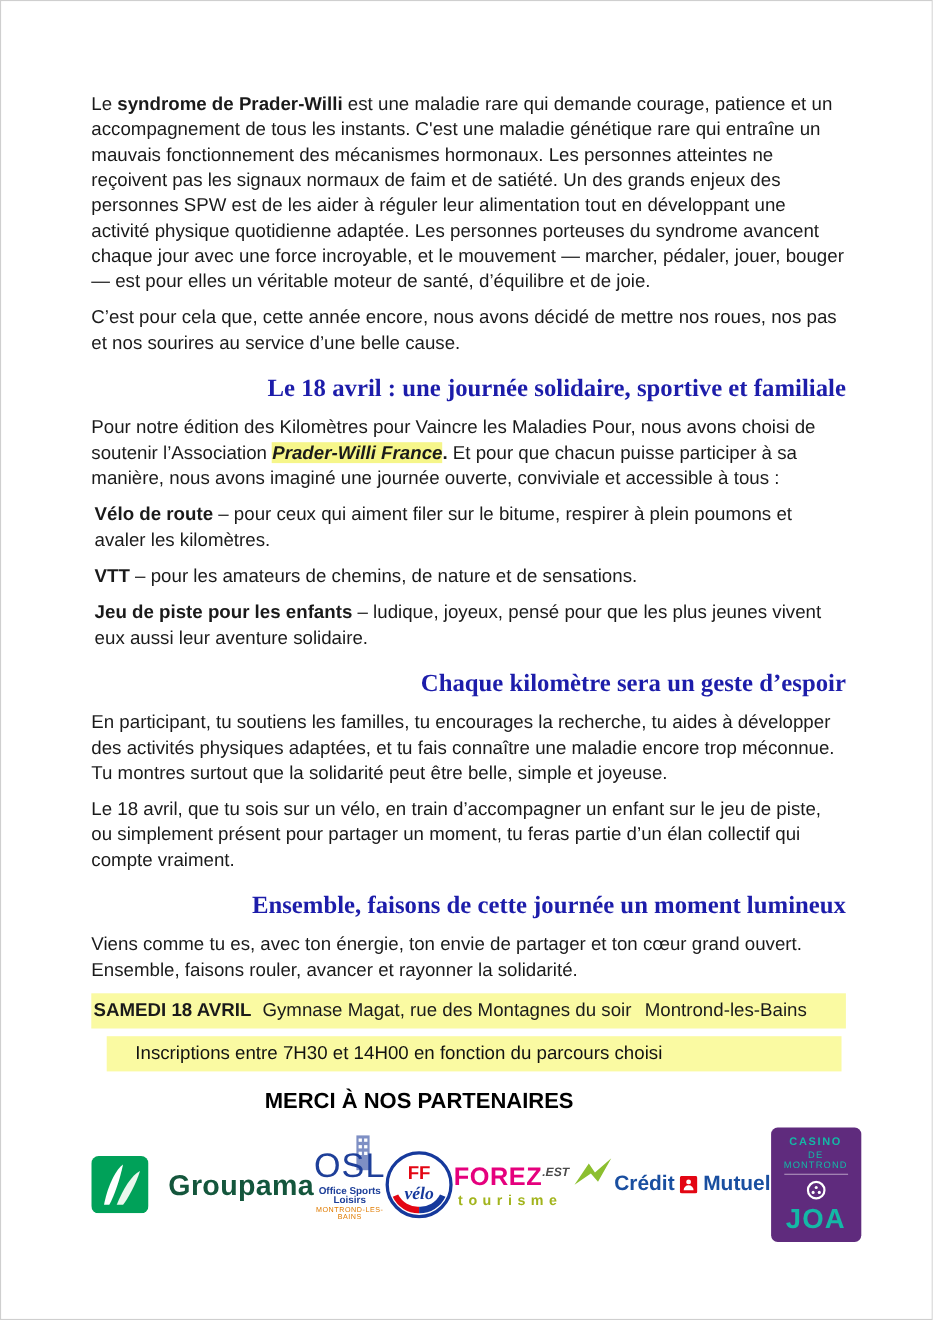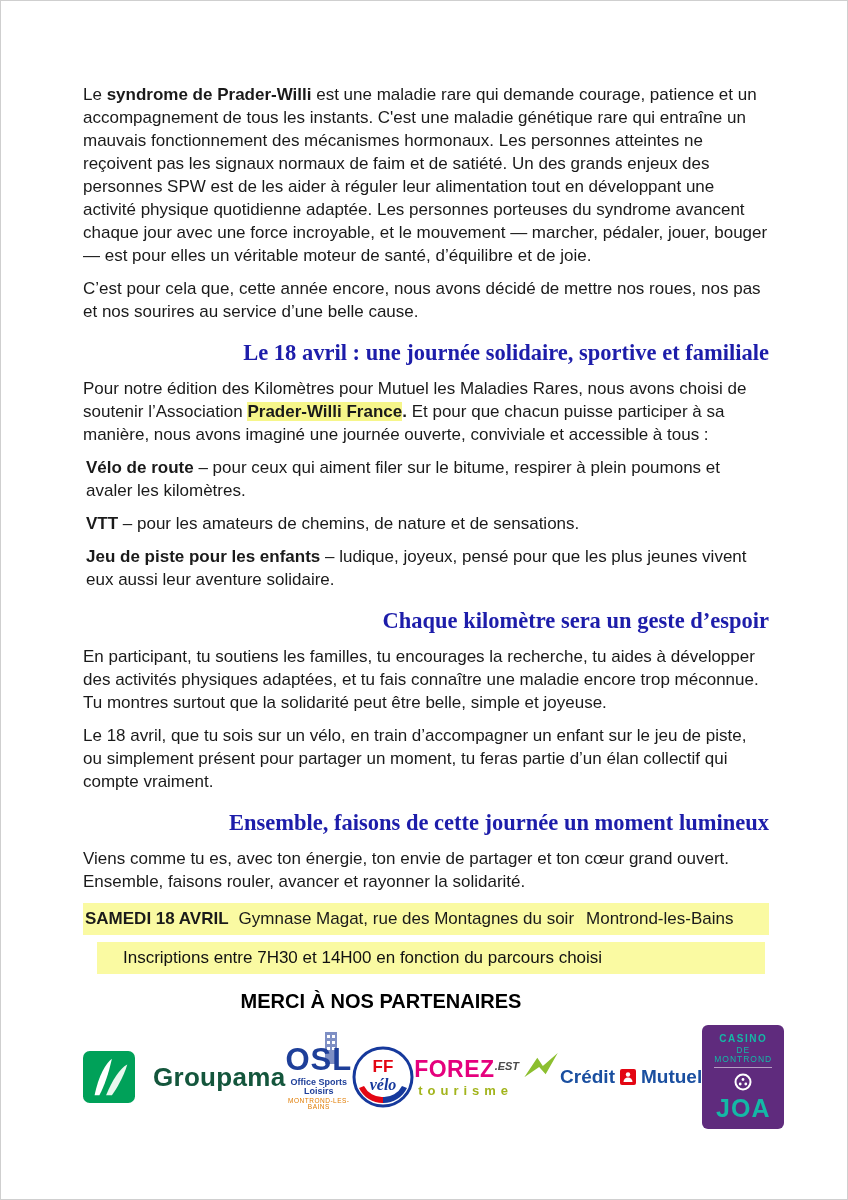--- a/index.html
+++ b/index.html
@@ -2,36 +2,36 @@
 <html><head>
 <meta charset="utf-8">
 <style>
   html,body{margin:0;padding:0;background:#ffffff;}
   .page{position:relative;width:848px;height:1200px;background:#ffffff;border:1px solid #cfcfcf;box-sizing:border-box;overflow:hidden;}
   .content{height:100%;box-sizing:border-box;padding:82px 78px 0 82px;font-family:"Liberation Sans",sans-serif;color:#1a1a1a;}
   .par{font-size:17px;line-height:23px;margin:0 0 10px 0;}
   .par strong{font-weight:bold;}
   .bullet{padding-left:3px;}
   .heading{font-family:"Liberation Serif",serif;font-size:22.5px;line-height:28px;font-weight:bold;color:#1d1daa;margin:16px 0 10px 2px;text-align:right;}
-  .hl-name{background:#f6f68a;}
+  .hl-name{background:#f6f68a;font-style:italic;}
   .event-line{background:#fafaa2;font-size:17px;line-height:23px;padding:4px 4px 5px 2px;margin-top:2px;}
   .event-date{font-weight:bold;}
   .event-venue{margin-left:10px;}
   .event-city{margin-left:12px;}
   .event-line2{background:#fafaa2;font-size:17px;line-height:23px;margin:7px 4px 0 14px;padding:4px 8px 5px 26px;color:#111;}
   .partners-title{font-size:20px;font-weight:bold;color:#000;text-align:center;margin:16px 90px 12px 0;font-family:"Liberation Sans",sans-serif;}
   .logos{display:flex;align-items:center;justify-content:space-between;margin-top:8px;}
   .logo{display:flex;align-items:center;}
   
   .groupama{gap:18px;}
   .groupama-name{font-size:26px;font-weight:bold;color:#14563c;letter-spacing:0.3px;}
   
   .osl{flex-direction:column;line-height:1;text-align:center;}
   .osl-top{position:relative;display:inline-block;}
-  .osl-acronym{position:relative;z-index:1;font-size:31px;font-weight:700;color:#1e3f99;letter-spacing:1px;}
+  .osl-acronym{position:relative;z-index:1;font-size:31px;font-weight:400;color:#1e3f99;letter-spacing:1px;}
   .osl-building{position:absolute;left:56%;top:-12px;z-index:0;}
   .osl-sub{font-size:9px;color:#1e3f99;margin-top:3px;font-weight:bold;}
   .osl-city{font-size:6.5px;color:#e07b00;margin-top:2px;letter-spacing:0.5px;}
   
   .ff-top{font-family:"Liberation Sans",sans-serif;font-size:17px;font-weight:bold;fill:#e30613;}
   .ff-bottom{font-family:"Liberation Serif",serif;font-size:16px;font-style:italic;font-weight:bold;fill:#16399c;}
   
   .forez{flex-direction:column;align-items:flex-start;line-height:1;}
   .forez-top{display:flex;align-items:flex-start;}
   .forez-name{font-size:23px;font-weight:800;color:#e5007d;letter-spacing:0.5px;}
@@ -53,21 +53,21 @@
 
 <div class="page">
   <main class="content">
 
     <p class="par"><span>Le </span><strong>syndrome de Prader-Willi</strong><span> est une maladie rare qui demande courage, patience et un accompagnement de tous les instants. C'est une maladie génétique rare qui entraîne un mauvais fonctionnement des mécanismes hormonaux. Les personnes atteintes ne reçoivent pas les signaux normaux de faim et de satiété. Un des grands enjeux des personnes SPW est de les aider à réguler leur alimentation tout en développant une activité physique quotidienne adaptée. Les personnes porteuses du syndrome avancent chaque jour avec une force incroyable, et le mouvement — marcher, pédaler, jouer, bouger — est pour elles un véritable moteur de santé, d’équilibre et de joie.</span></p>
 
     <p class="par">C’est pour cela que, cette année encore, nous avons décidé de mettre nos roues, nos pas et nos sourires au service d’une belle cause.</p>
 
     <h2 class="heading">Le 18 avril : une journée solidaire, sportive et familiale</h2>
 
-    <p class="par"><span>Pour notre édition des Kilomètres pour Mutuel les Maladies Rares, nous avons choisi de soutenir l’Association </span><strong class="hl-name">Prader-Willi France</strong><strong>.</strong><span> Et pour que chacun puisse participer à sa manière, nous avons imaginé une journée ouverte, conviviale et accessible à tous :</span></p>
+    <p class="par"><span>Pour notre édition des Kilomètres pour Vaincre les Maladies Pour, nous avons choisi de soutenir l’Association </span><strong class="hl-name">Prader-Willi France</strong><strong>.</strong><span> Et pour que chacun puisse participer à sa manière, nous avons imaginé une journée ouverte, conviviale et accessible à tous :</span></p>
 
     <p class="par bullet"><strong>Vélo de route</strong><span> – pour ceux qui aiment filer sur le bitume, respirer à plein poumons et avaler les kilomètres.</span></p>
 
     <p class="par bullet"><strong>VTT</strong><span> – pour les amateurs de chemins, de nature et de sensations.</span></p>
 
     <p class="par bullet"><strong>Jeu de piste pour les enfants</strong><span> – ludique, joyeux, pensé pour que les plus jeunes vivent eux aussi leur aventure solidaire.</span></p>
 
     <h2 class="heading">Chaque kilomètre sera un geste d’espoir</h2>
 
     <p class="par">En participant, tu soutiens les familles, tu encourages la recherche, tu aides à développer des activités physiques adaptées, et tu fais connaître une maladie encore trop méconnue. Tu montres surtout que la solidarité peut être belle, simple et joyeuse.</p>

